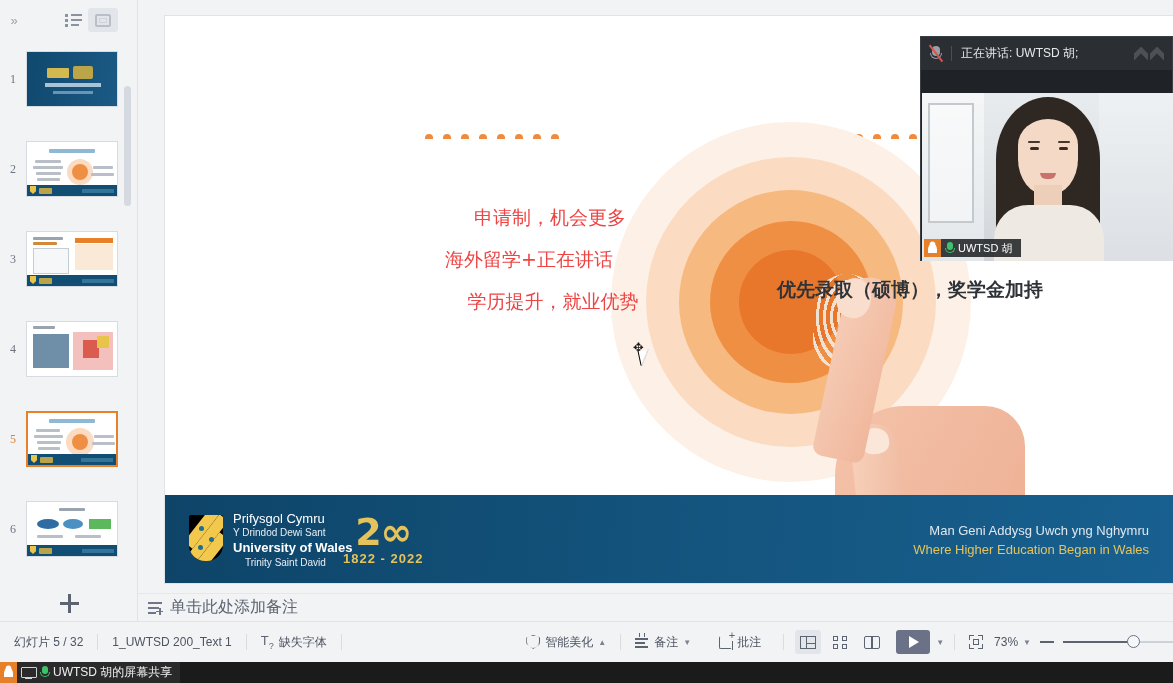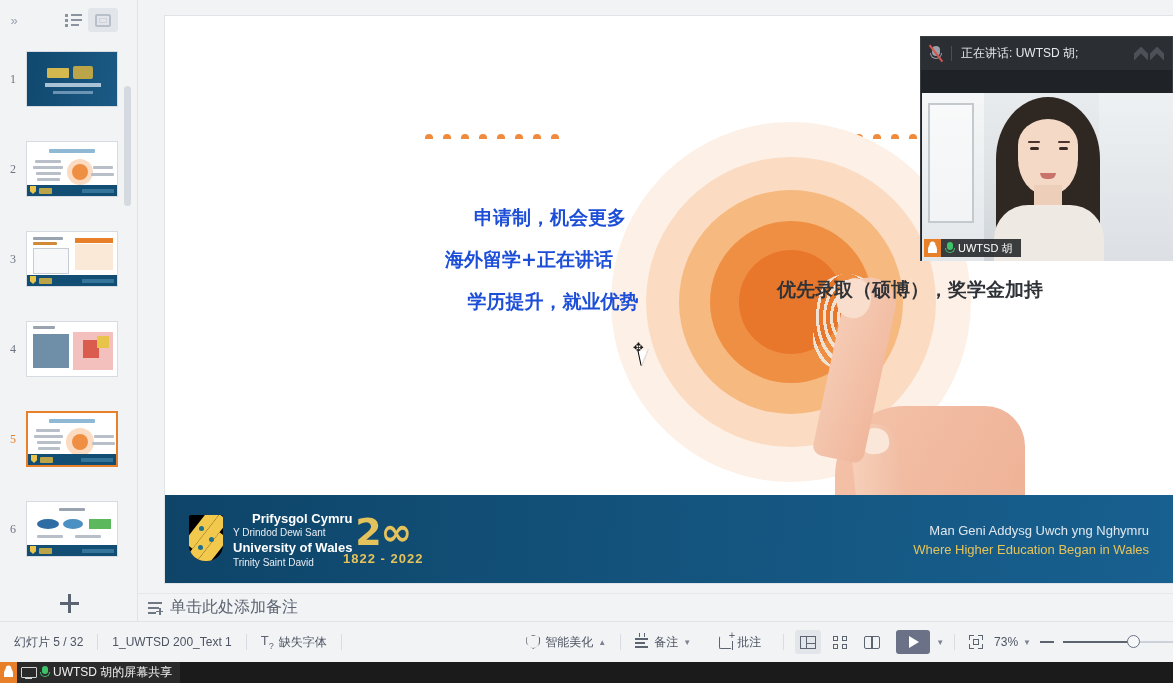--- a/index.html
+++ b/index.html
@@ -179,22 +179,22 @@
     background: linear-gradient(100deg,#f7d2bd,#f0bba1);
     border-radius: 24px 24px 12px 12px; transform: rotate(-6deg);
   }
   .nail {
     position: absolute; left: 86px; top: 172px; width: 28px; height: 26px;
     background: #fbe6da; border-radius: 50% 50% 40% 40%; transform: rotate(-6deg);
   }
 
   .bullets-left {
     position: absolute; left: 170px; top: 180px; width: 430px;
-    text-align: center; color: #1d4ed8; font-size: 19px; line-height: 42px;
-    font-family: "DejaVu Sans", sans-serif; font-weight: 700;
+    text-align: center; color: #ef4444; font-size: 19px; line-height: 42px;
+    font-family: "DejaVu Sans", sans-serif; font-weight: 400;
   }
   .bullets-left div:nth-child(2) { margin-left: -42px; }
   .bullets-left div:nth-child(3) { margin-left: 6px; }
   .bullets-left div:nth-child(4) { margin-left: 0px; }
   .bullets-left div:nth-child(5) { margin-left: 4px; }
 
   .bullets-right {
     position: absolute; left: 612px; top: 250px; width: 380px;
     color: #2f3338; font-size: 19px; line-height: 47px;
     font-family: "DejaVu Sans", sans-serif; font-weight: 700;
@@ -233,24 +233,24 @@
   .crest i:nth-child(3) { top: 38px; }
   .crest u {
     position: absolute; width: 5px; height: 5px; background: #1f6f8f;
     border-radius: 50%; display: block;
   }
   .crest u:nth-of-type(1) { left: 10px; top: 11px; }
   .crest u:nth-of-type(2) { left: 20px; top: 22px; }
   .crest u:nth-of-type(3) { left: 9px; top: 30px; }
 
   .logo-text { position: absolute; left: 68px; top: 16px; color: #fff; }
-  .logo-text .l1 { font-size: 13px; font-weight: 700; line-height: 15px; text-align: right; }
+  .logo-text .l1 { font-size: 13px; font-weight: 400; line-height: 15px; }
   .logo-text .l2 { font-size: 10px; line-height: 13px; color: #e8edf2; }
   .logo-text .l3 { font-size: 13px; font-weight: 700; line-height: 16px; margin-top: 1px; }
-  .logo-text .l4 { font-size: 10px; line-height: 13px; color: #e8edf2; }
+  .logo-text .l4 { font-size: 10px; line-height: 13px; color: #e8edf2; margin-left: 12px; }
 
   .anniv { position: absolute; left: 178px; top: 18px; text-align: center; }
   .anniv .big {
     font-size: 38px; color: #e5c35c; font-weight: 700; line-height: 38px;
     letter-spacing: -1px; font-family: "DejaVu Sans", sans-serif;
   }
   .anniv .yrs { font-size: 13px; color: #e5c35c; font-weight: 700; letter-spacing: 1px; }
 
   .band-tag { position: absolute; right: 24px; top: 26px; text-align: right; }
   .band-tag .t1 { font-size: 13px; color: #dfe7ee; line-height: 19px; }

